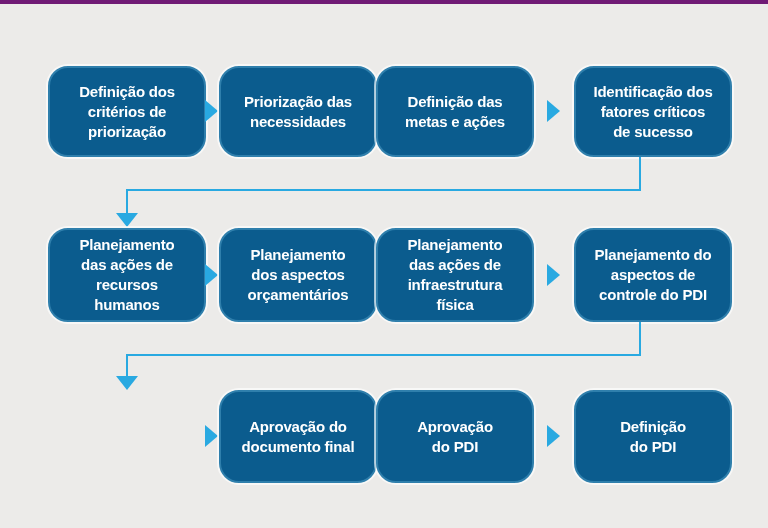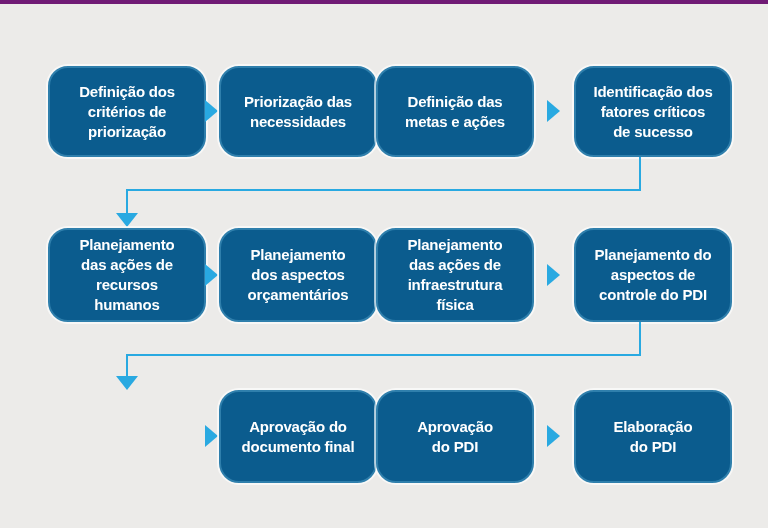--- a/index.html
+++ b/index.html
@@ -138,17 +138,17 @@
     <span class="lbl">Aprovação do
 documento final</span>
   </div>
   <div class="tri-right m3 g2"></div>
   <div class="box r3 c3">
     <span class="lbl">Aprovação
 do PDI</span>
   </div>
   <div class="tri-right m3 g3"></div>
   <div class="box r3 c4">
-    <span class="lbl">Elaboração
+    <span class="lbl">Definição
 do PDI</span>
   </div>
 
 </div>
 
 </body></html>

